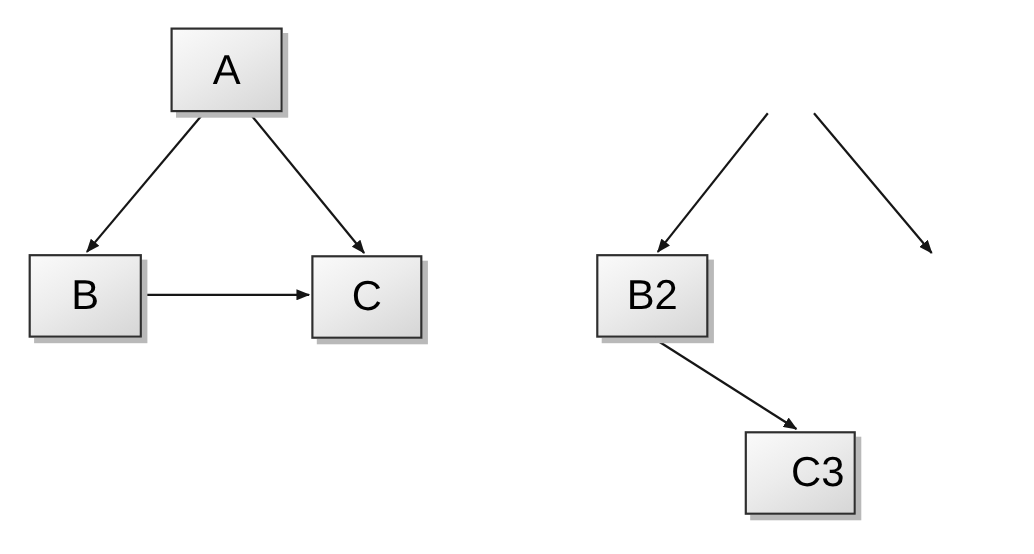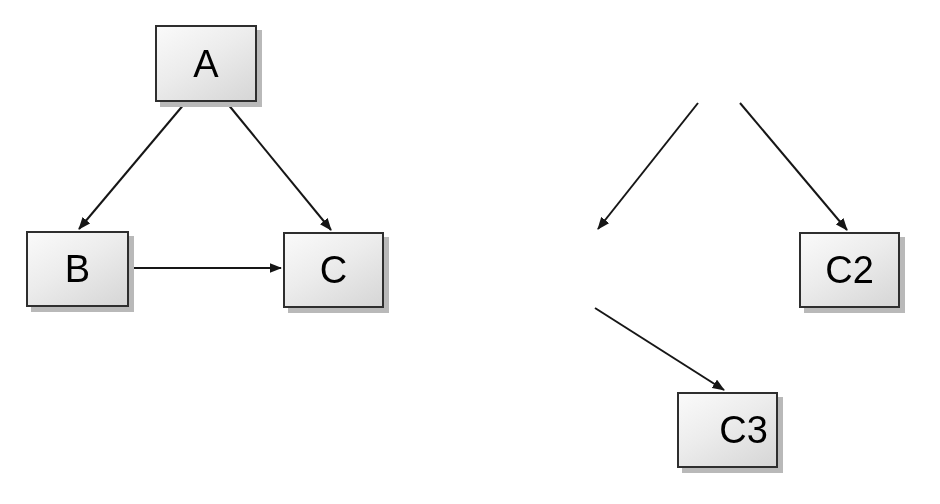--- a/index.html
+++ b/index.html
@@ -67,20 +67,20 @@
   <div class="nodes-layer" id="nodes-layer">
       <div class="node" style="left: 155px; top: 25px; width: 102px; height: 77px;">
         <span class="node-label">A</span>
       </div>
       <div class="node" style="left: 26px; top: 231px; width: 103px; height: 76px;">
         <span class="node-label">B</span>
       </div>
       <div class="node" style="left: 283px; top: 232px; width: 101px; height: 76px;">
         <span class="node-label">C</span>
       </div>
-      <div class="node" style="left: 799px; top: 232px; width: 101px; height: 76px;">
-        <span class="node-label">C2</span>
+      <div class="node" style="left: 542px; top: 231px; width: 102px; height: 76px;">
+        <span class="node-label">B2</span>
       </div>
       <div class="node" style="left: 677px; top: 392px; width: 101px; height: 76px; padding-left: 32px;">
         <span class="node-label">C3</span>
       </div>
     </div>
 </div>
 
 </body></html>

